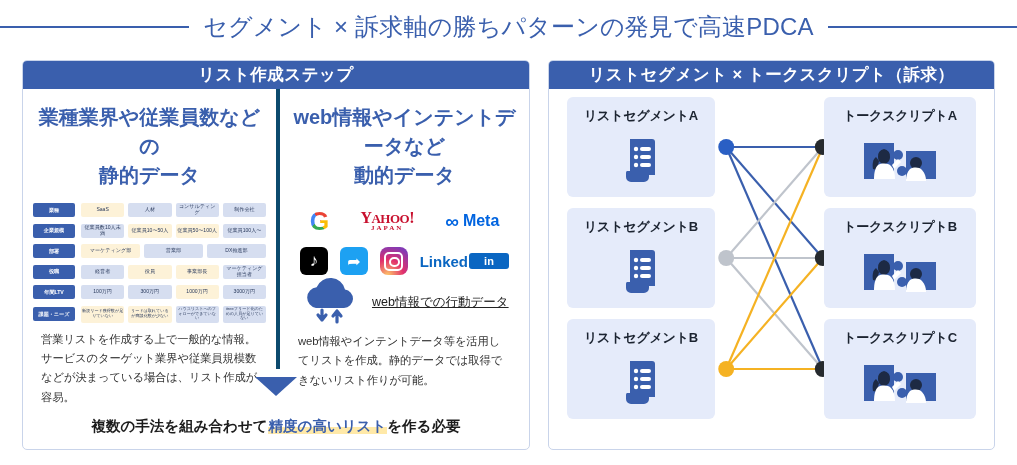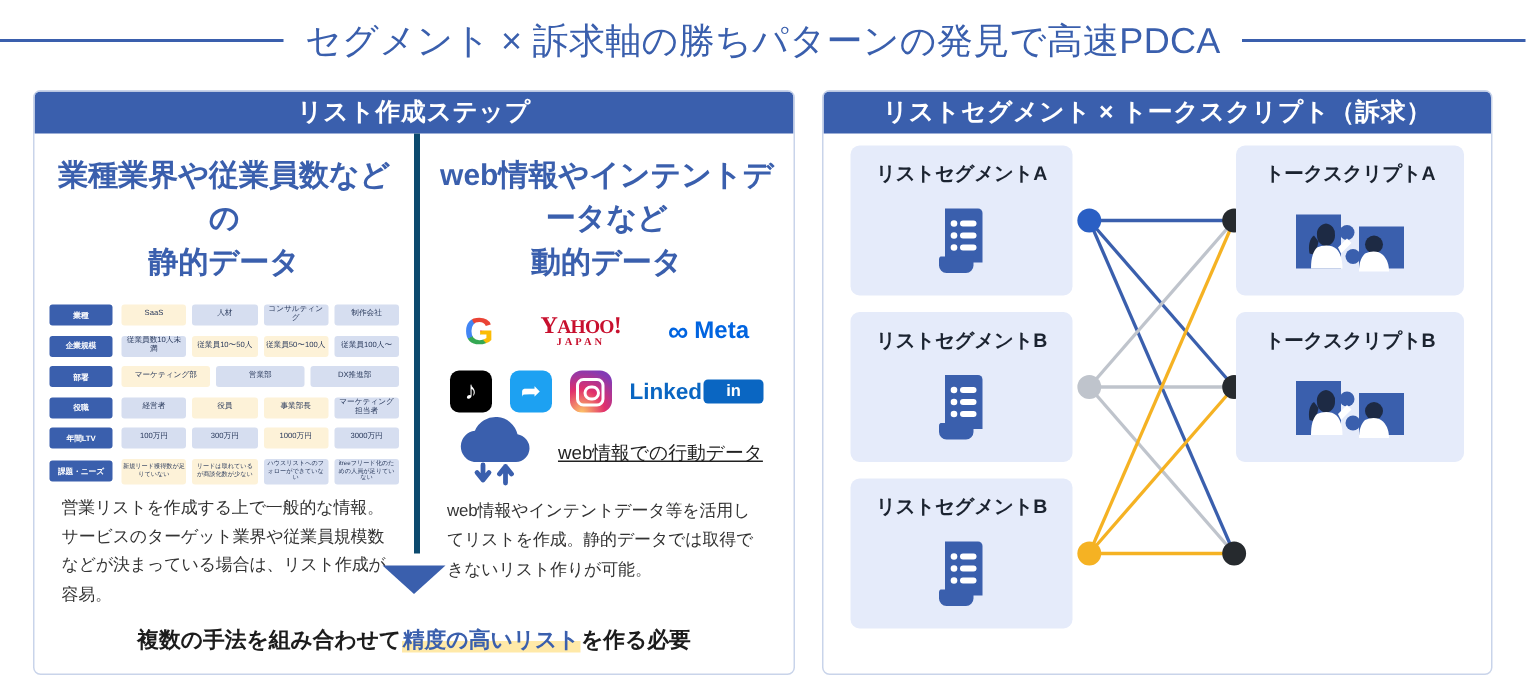--- a/index.html
+++ b/index.html
@@ -362,17 +362,34 @@
                 <circle cx="48" cy="36" r="5" fill="#3a5fad"></circle>
               <path d="M30 14a7 7 0 0 1 6 8c0 4-3 7-6 7s-6-3-6-7a7 7 0 0 1 6-8z" fill="#1d2a44"></path>
               <path d="M22 22c-3 2-4 7-3 12l4 1 2-9z" fill="#1d2a44"></path>
               <path d="M24 30c4-2 10-2 13 1 3 3 4 8 4 13H20c0-6 1-11 4-14z" fill="#fff"></path>
               <path d="M38 30l6-6 3 3-7 7z" fill="#fff"></path>
               <path d="M62 22a6 6 0 1 1 0 12 6 6 0 0 1 0-12z" fill="#1d2a44"></path>
               <path d="M56 34c4-2 9-2 12 1 3 3 4 7 4 11H52c0-5 1-9 4-12z" fill="#fff"></path>
             </svg>
           </div>
         </div>
+        <div class="card card-talk" style="top:230px">
+          <div class="card-title">トークスクリプトC</div>
+          <div class="card-art">
+            <svg width="92" height="52" viewBox="0 0 92 52">
+              <path d="M10 8h30v36H10z" fill="#3a5fad"></path>
+                <path d="M52 16h30v28H52z" fill="#3a5fad"></path>
+              <circle cx="44" cy="20" r="5" fill="#3a5fad"></circle>
+                <circle cx="48" cy="36" r="5" fill="#3a5fad"></circle>
+              <path d="M30 14a7 7 0 0 1 6 8c0 4-3 7-6 7s-6-3-6-7a7 7 0 0 1 6-8z" fill="#1d2a44"></path>
+              <path d="M22 22c-3 2-4 7-3 12l4 1 2-9z" fill="#1d2a44"></path>
+              <path d="M24 30c4-2 10-2 13 1 3 3 4 8 4 13H20c0-6 1-11 4-14z" fill="#fff"></path>
+              <path d="M38 30l6-6 3 3-7 7z" fill="#fff"></path>
+              <path d="M62 22a6 6 0 1 1 0 12 6 6 0 0 1 0-12z" fill="#1d2a44"></path>
+              <path d="M56 34c4-2 9-2 12 1 3 3 4 7 4 11H52c0-5 1-9 4-12z" fill="#fff"></path>
+            </svg>
+          </div>
+        </div>
 
       </div>
     </div>
   </div>
 </div>
 
 </body></html>

